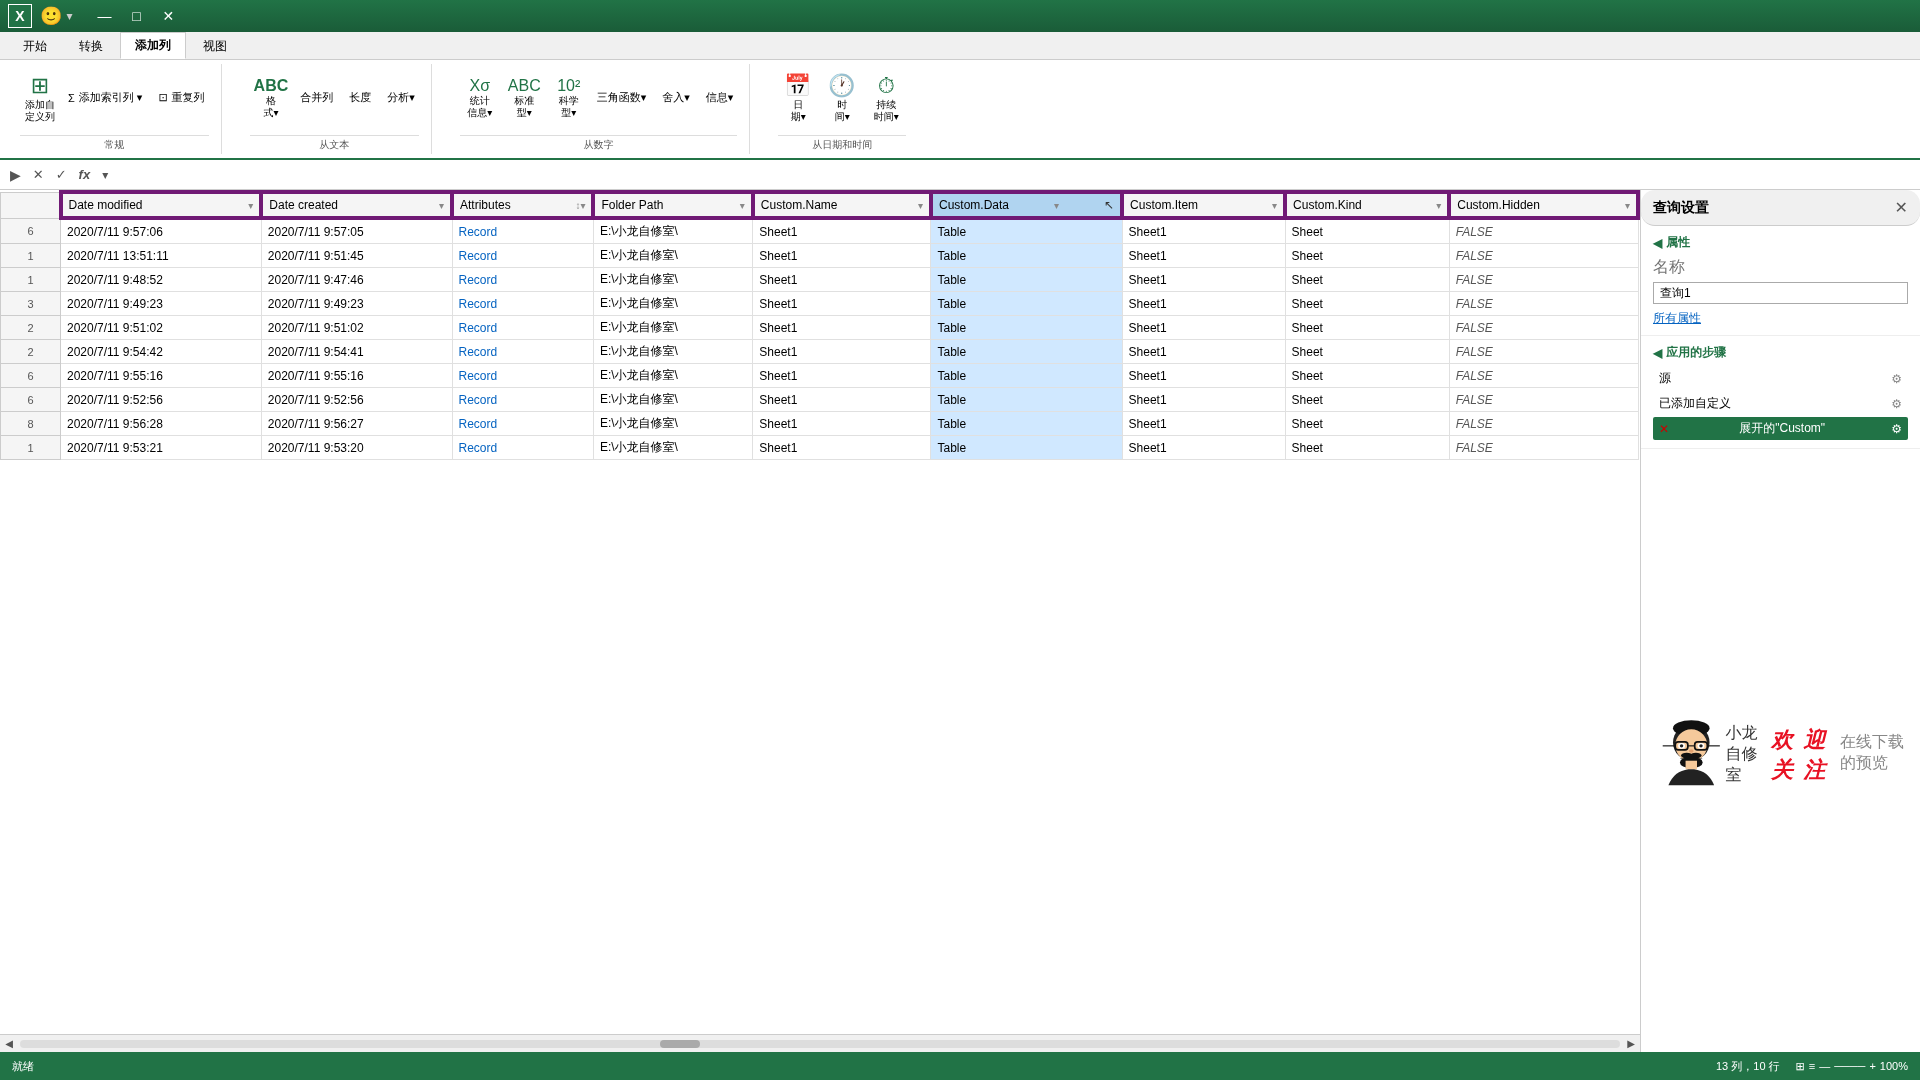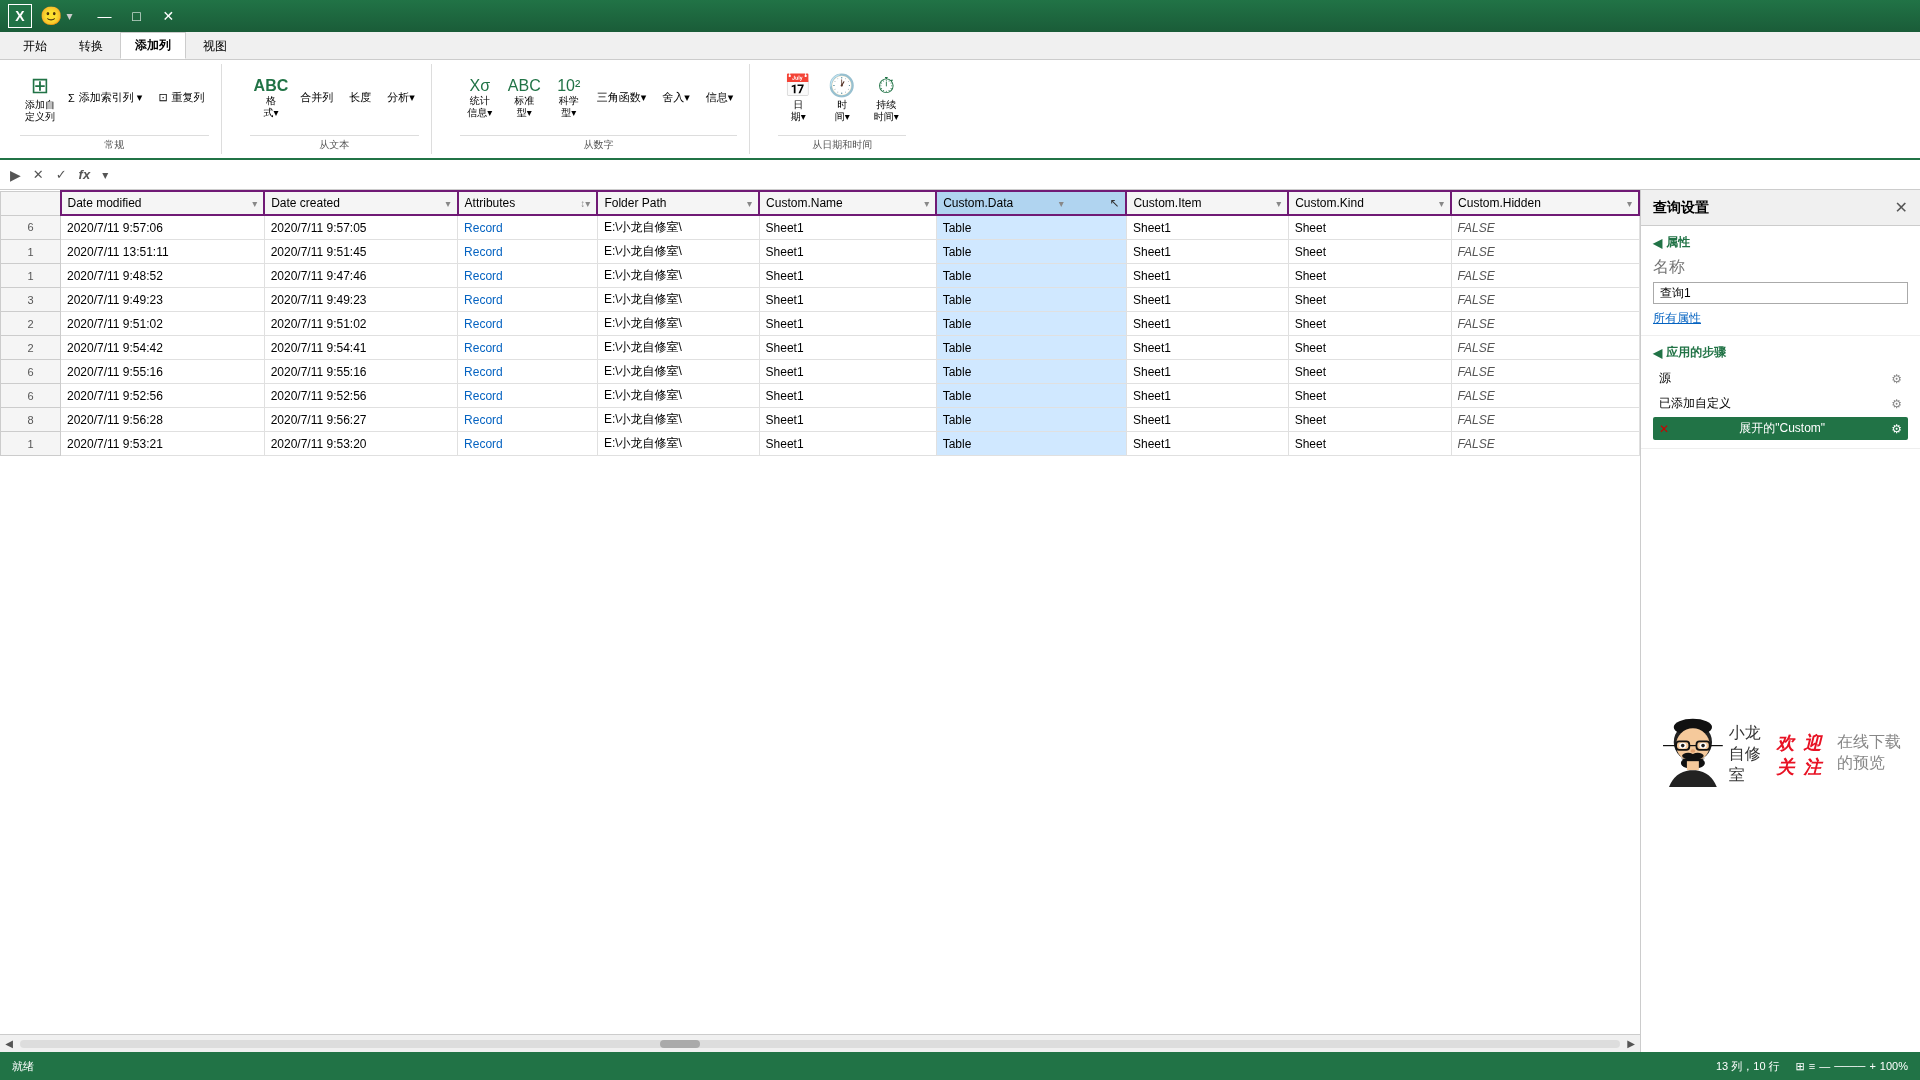--- a/index.html
+++ b/index.html
@@ -120,21 +120,21 @@
       overflow: auto;
       background: white;
     }
     table {
       border-collapse: collapse;
       width: 100%;
       font-size: 12px;
     }
     thead th {
       background: #f5f5f5;
-      border: 2px solid #701a75;
+      border: 4px solid #701a75;
       padding: 4px 6px;
       white-space: nowrap;
       position: sticky;
       top: 0;
       z-index: 2;
       font-weight: normal;
       min-width: 60px;
     }
     thead th .col-header { display: flex; align-items: center; justify-content: space-between; gap: 4px; }
     thead th .col-header .sort-btn { cursor: pointer; color: #888; font-size: 10px; }
@@ -156,20 +156,21 @@
       display: flex;
       flex-direction: column;
     }
     .panel-header {
       background: #f0f0f0;
       padding: 8px 12px;
       display: flex;
       align-items: center;
       justify-content: space-between;
       border-bottom: 1px solid #ccc;
+      border-radius: 14px;
     }
     .panel-header-title { font-size: 14px; font-weight: bold; }
     .panel-close { cursor: pointer; font-size: 16px; color: #555; }
     .panel-section { padding: 8px 12px; border-bottom: 1px solid #eee; }
     .panel-section-title { color: #217346; font-size: 12px; font-weight: bold; margin-bottom: 6px; display: flex; align-items: center; gap: 4px; cursor: pointer; }
     .panel-label { font-size: 16px; color: #737373; margin-bottom: 4px; }
     .panel-input { width: 100%; border: 1px solid #aaa; padding: 3px 6px; font-size: 12px; }
     .panel-link { color: #0563c1; font-size: 12px; cursor: pointer; text-decoration: underline; }
     .steps-list { display: flex; flex-direction: column; gap: 2px; }
     .step-item {
@@ -198,21 +199,21 @@
     .avatar-img {
       width: 120px;
       height: 120px;
     }
     .avatar-name {
       font-size: 16px;
       color: #333;
       margin-top: 8px;
     }
     .welcome-text {
-      font-size: 18px;
+      font-size: 22px;
       color: #e81123;
       font-weight: bold;
       font-style: italic;
       margin-top: 8px;
       letter-spacing: 2px;
     }
     .welcome-sub { font-size: 16px; color: #888; margin-top: 4px; }
 
     
     .status-bar {

